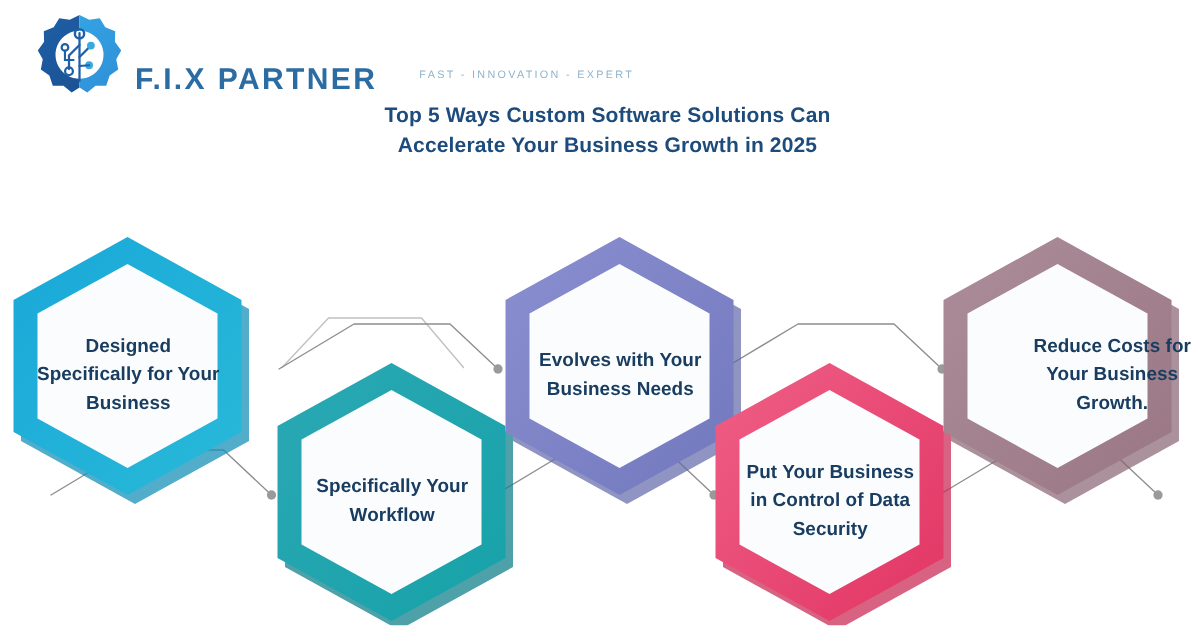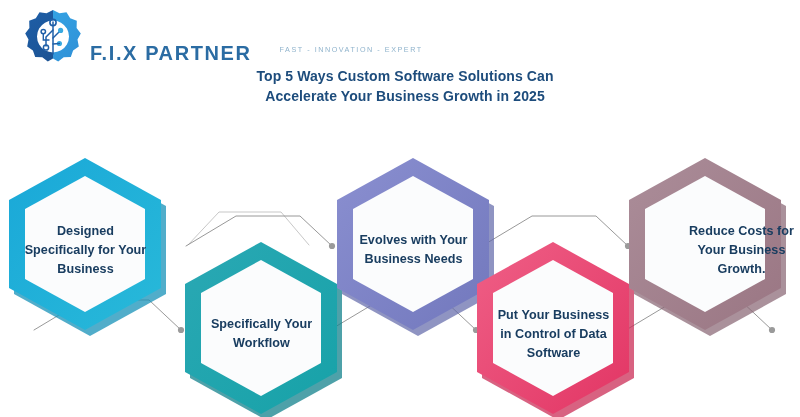--- a/index.html
+++ b/index.html
@@ -269,21 +269,21 @@
       <defs>
         <linearGradient id="g4" x1="0" y1="0" x2="1" y2="1">
           <stop offset="0%" stop-color="#ef5f86"></stop>
           <stop offset="100%" stop-color="#e23564"></stop>
         </linearGradient>
       </defs>
       <polygon points="92,14 168,56 168,144 92,186 16,144 16,56" fill="#c92550" opacity="0.72"></polygon>
       <polygon points="87,8 163,50 163,138 87,180 11,138 11,50" fill="url(#g4)"></polygon>
       <polygon points="87,26 147,59 147,129 87,162 27,129 27,59" fill="#fbfcfd"></polygon>
     </svg>
-    <div class="hex-label">Put Your Business in Control of Data Software</div>
+    <div class="hex-label">Put Your Business in Control of Data Security</div>
   </div>
 
   <div class="hex hex-5">
     <svg viewBox="0 0 175 200">
       <defs>
         <linearGradient id="g5" x1="0" y1="0" x2="1" y2="1">
           <stop offset="0%" stop-color="#ab8d99"></stop>
           <stop offset="100%" stop-color="#9a7683"></stop>
         </linearGradient>
       </defs>

